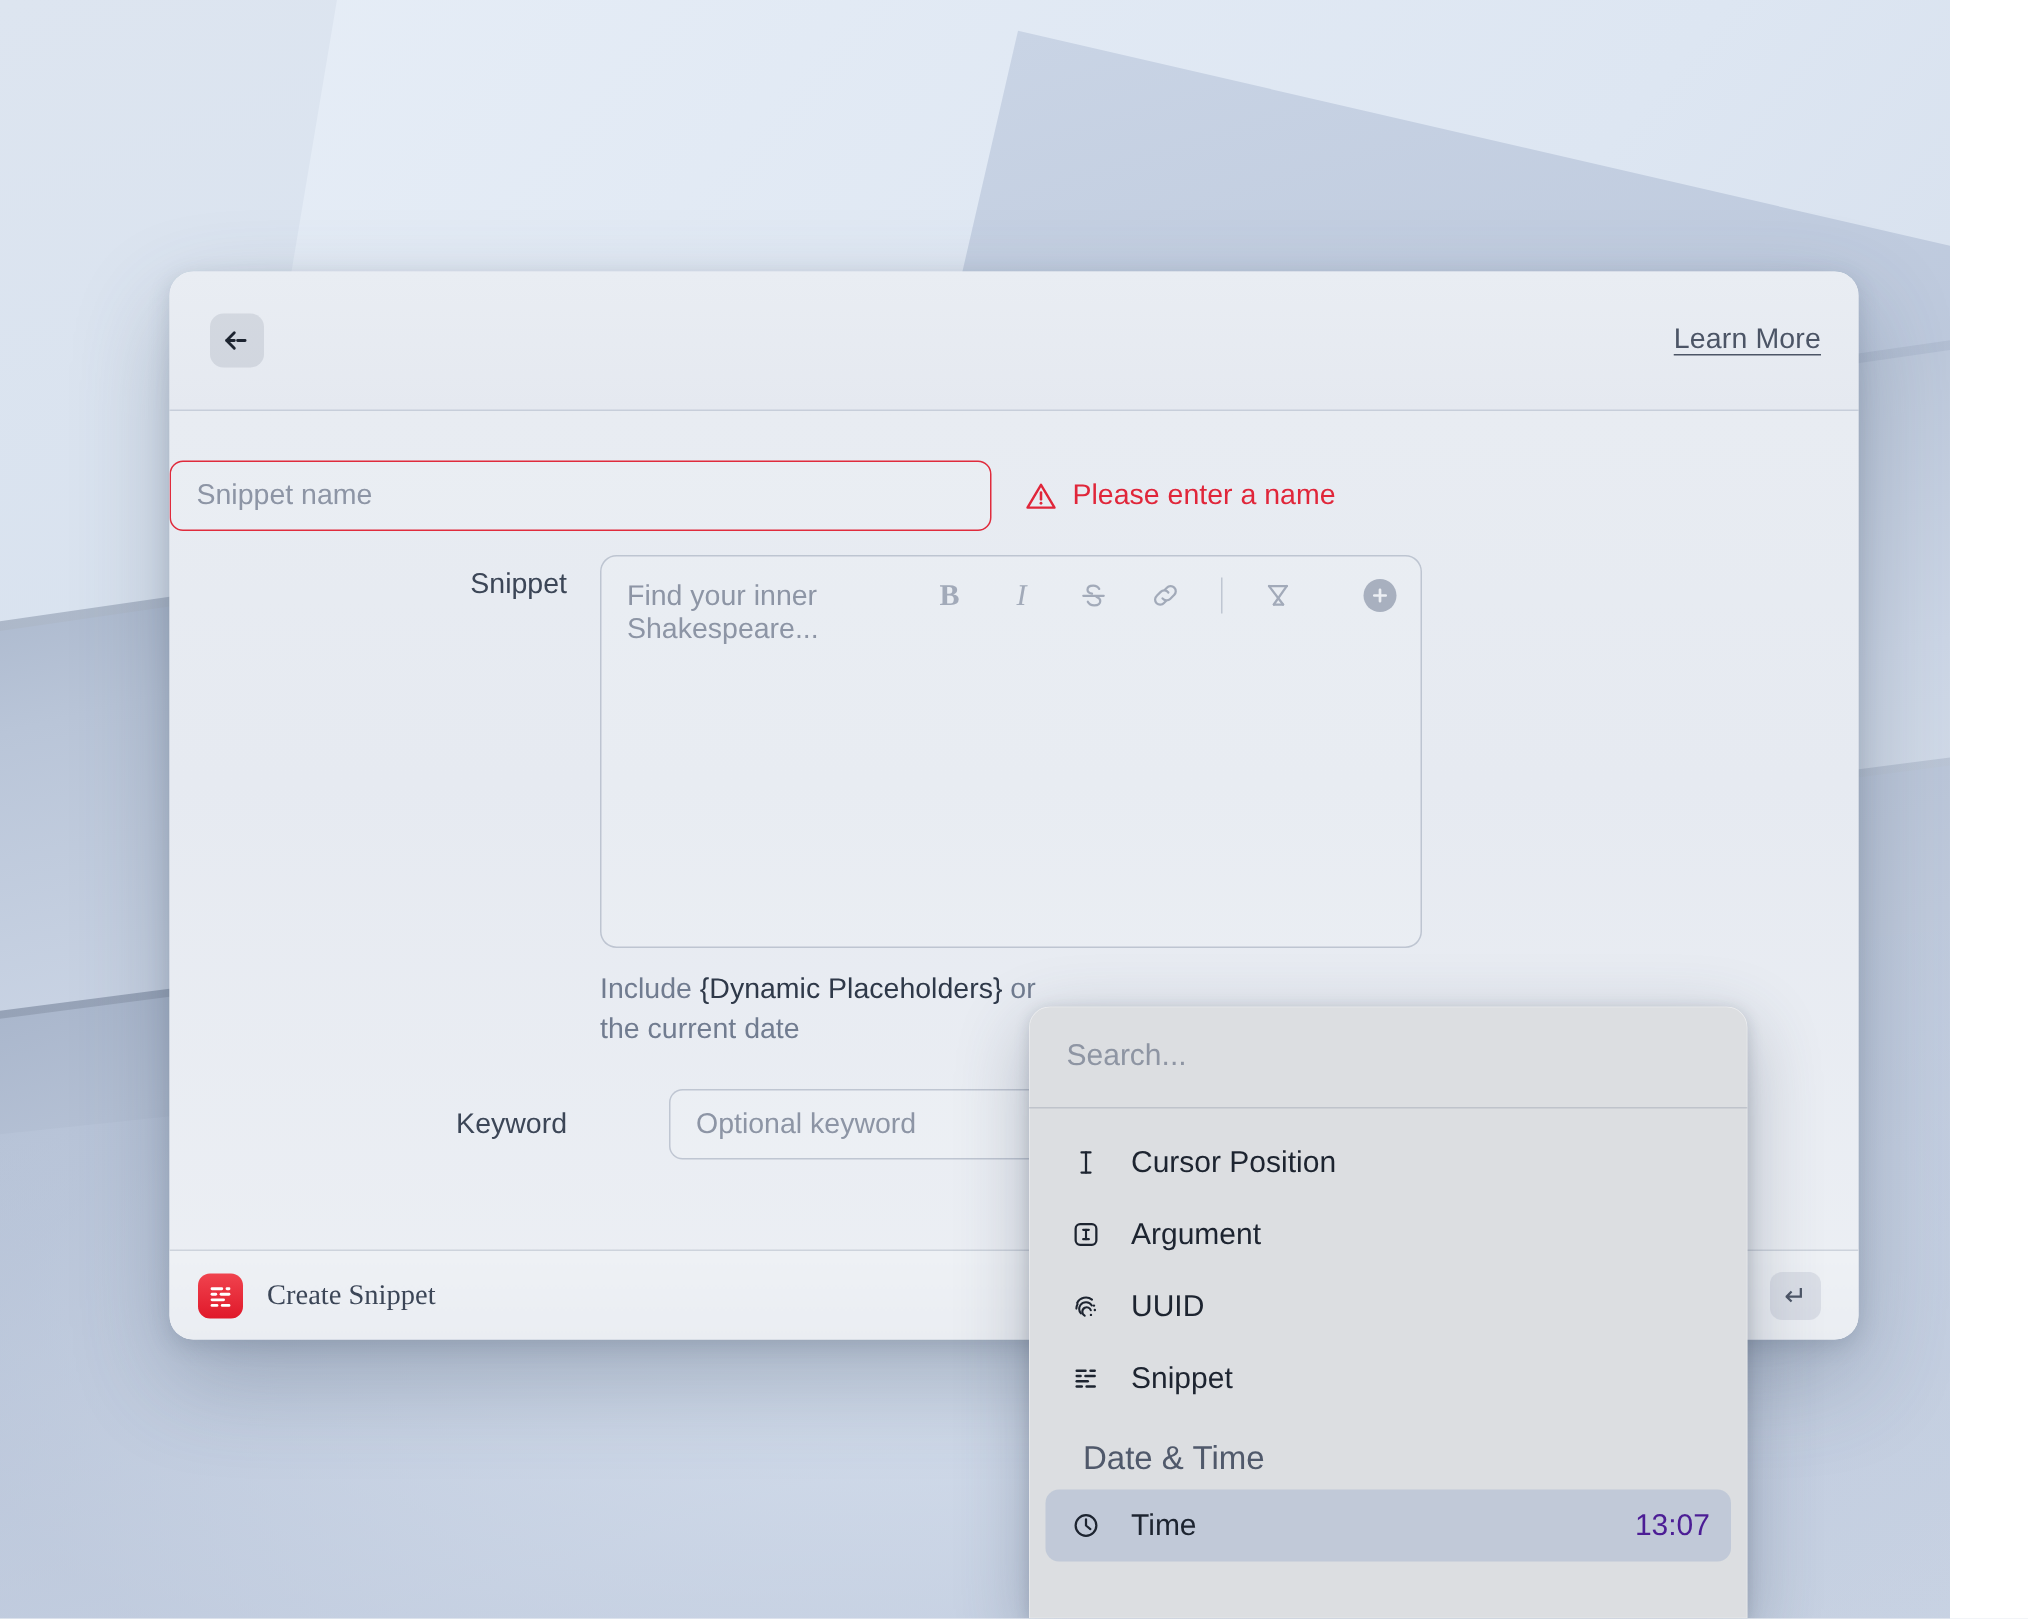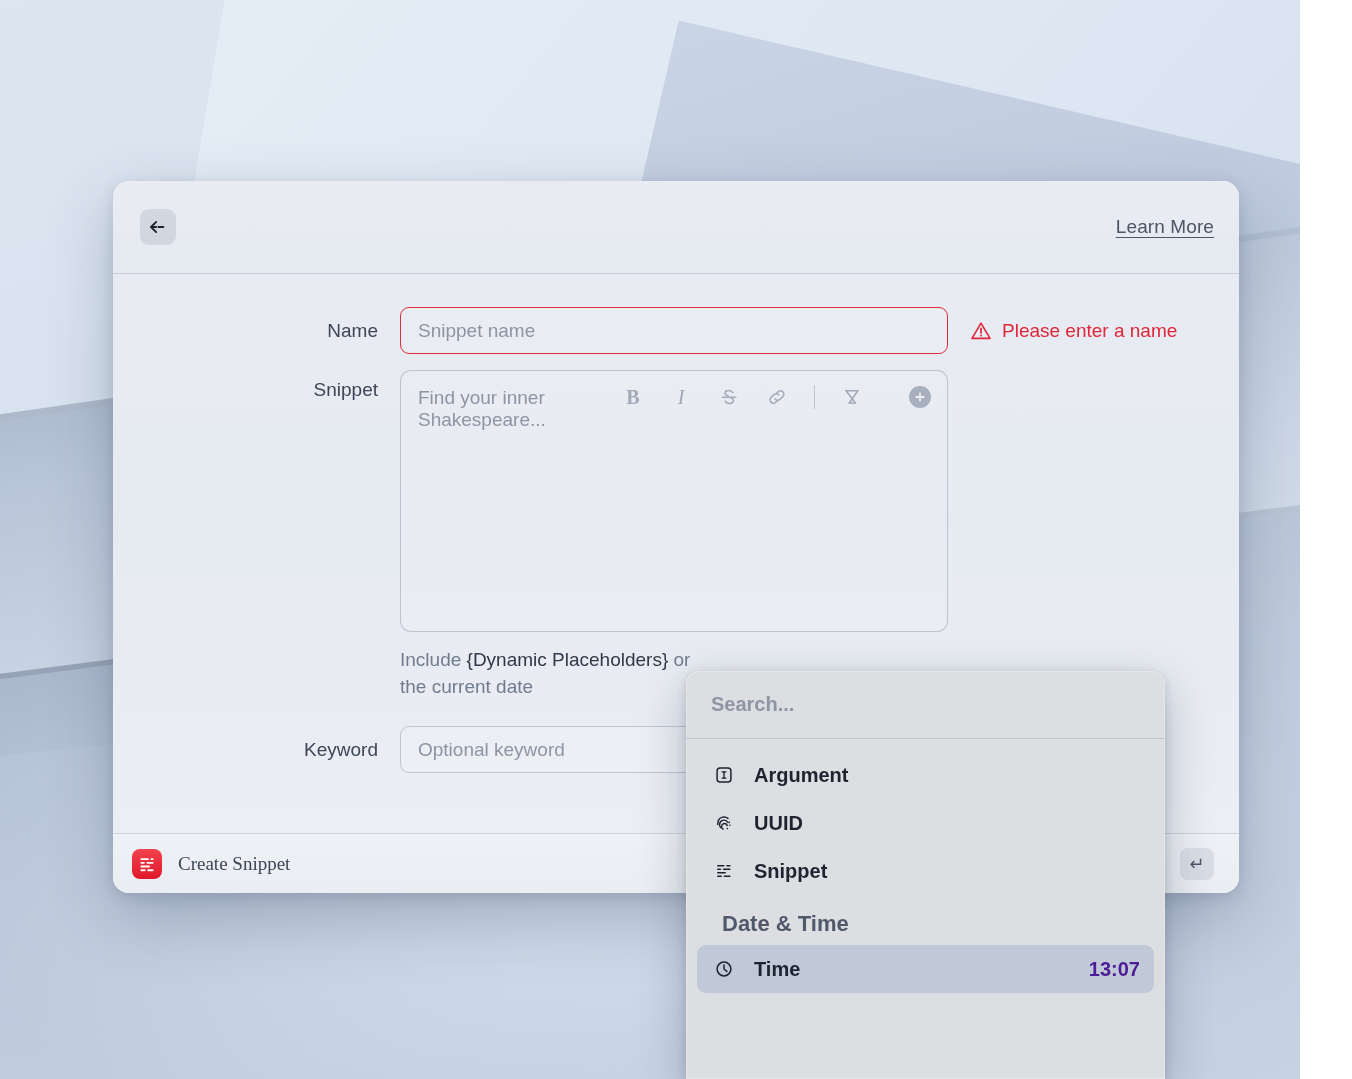--- a/index.html
+++ b/index.html
@@ -289,21 +289,20 @@
     width: 479px;
     height: 408px;
     background: #dcdee1;
     border-radius: 14px 14px 0 0;
     box-shadow: 0 16px 48px rgba(55,68,92,.32),
                 0 2px 10px rgba(55,68,92,.20),
                 0 0 0 .5px rgba(255,255,255,.5) inset;
     overflow: hidden;
     display: flex;
     flex-direction: column;
-    font-weight: bold;
   }
   .menu-search {
     height: 67px;
     flex: 0 0 67px;
     display: flex;
     align-items: center;
     padding: 0 25px;
     font-size: 20px;
     color: #8e95a3;
     cursor: text;
@@ -374,21 +373,20 @@
           <path d="M8.2 4.9 3.1 10l5.1 5.1" fill="none" stroke="#1d2430" stroke-width="1.9" stroke-linecap="round" stroke-linejoin="round"></path>
         </svg>
       </div>
       <div class="learn-more">Learn More</div>
     </div>
     <div class="topbar-sep"></div>
 
     <div class="win-body">
 
       <div class="form-row">
-        <div class="form-label">Name</div>
         <div class="field-col">
           <div class="text-input invalid">
             <span>Snippet name</span>
           </div>
           <div class="error-msg">
             <svg width="22" height="22" viewBox="0 0 22 22">
               <path d="M11 3.2 20 18.4H2L11 3.2Z" fill="none" stroke="#e0263a" stroke-width="1.6" stroke-linejoin="round"></path>
               <path d="M11 8.3v4.6" stroke="#e0263a" stroke-width="1.7" stroke-linecap="round"></path>
               <circle cx="11" cy="15.5" r=".95" fill="#e0263a"></circle>
             </svg>
@@ -435,21 +433,21 @@
                 </svg>
               </div>
             </div>
           </div>
           <div class="hint-text">
             <span>Include </span><span class="hint-strong">{Dynamic Placeholders}</span><span> or the current date</span>
           </div>
         </div>
       </div>
 
-      <div class="form-row" style="margin-top:26px;">
+      <div class="form-row" style="margin-top:26px;gap:46px;">
         <div class="form-label">Keyword</div>
         <div class="field-col">
           <div class="text-input">
             <span>Optional keyword</span>
           </div>
         </div>
       </div>
 
       <div class="win-footer">
         <div class="app-icon">
@@ -474,20 +472,29 @@
     </div>
   </div>
 
   <div id="placeholder-menu">
     <div class="menu-search">
       <span>Search...</span>
     </div>
     <div class="menu-divider"></div>
     <div class="menu-list">
 
+      <div class="menu-item">
+        <span class="menu-icon">
+          <svg width="20" height="20" viewBox="0 0 20 20">
+            <path d="M10 3.3v13.4" stroke="#1d2430" stroke-width="1.5" stroke-linecap="round"></path>
+            <path d="M7 3.3h6M7 16.7h6" stroke="#1d2430" stroke-width="1.5" stroke-linecap="round"></path>
+          </svg>
+        </span>
+        <span class="menu-label">Cursor Position</span>
+      </div>
 
 
       <div class="menu-item">
         <span class="menu-icon">
           <svg width="20" height="20" viewBox="0 0 20 20">
             <rect x="3.1" y="3.1" width="13.8" height="13.8" rx="3" fill="none" stroke="#1d2430" stroke-width="1.5"></rect>
             <path d="M10 6.9v6.2" stroke="#1d2430" stroke-width="1.4" stroke-linecap="round"></path>
             <path d="M8.1 6.9h3.8M8.1 13.1h3.8" stroke="#1d2430" stroke-width="1.4" stroke-linecap="round"></path>
           </svg>
         </span>

